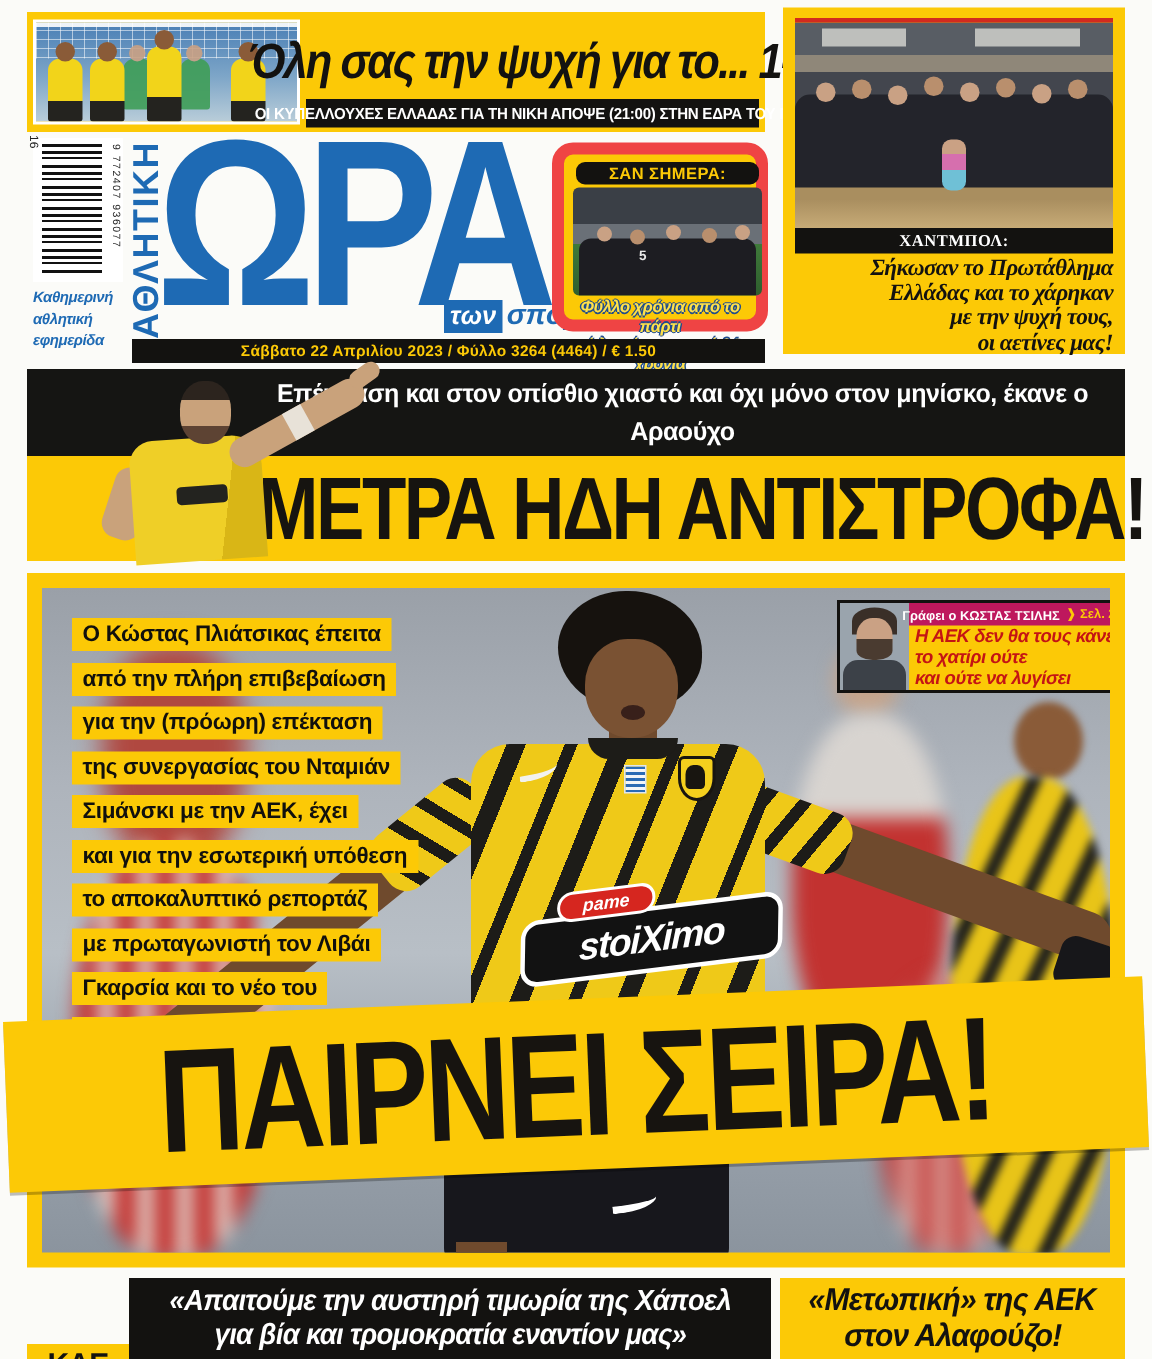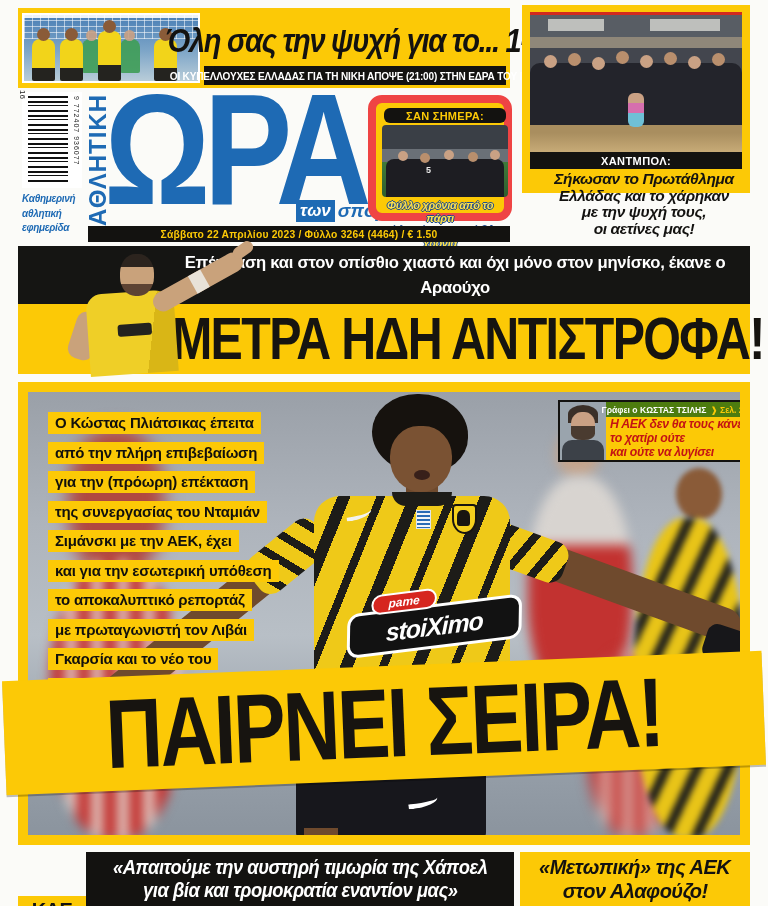--- a/index.html
+++ b/index.html
@@ -19,32 +19,32 @@
      background:linear-gradient(180deg,#f2d41a 0 68%,#24231f 68% 100%); }
   .vp:before { content:""; position:absolute; left:5px; top:-11px; width:13px; height:13px; border-radius:50%; background:#8a5b38; }
   .vg { position:absolute; width:20px; height:34px; border-radius:8px 8px 2px 2px; bottom:8px; background:#3f9e57; opacity:.9; }
   .vg:before { content:""; position:absolute; left:4px; top:-9px; width:11px; height:11px; border-radius:50%; background:#caa184; }
   .top-headline { position:absolute; left:186px; top:7px; width:302px; height:52px; display:flex; align-items:center; justify-content:center; }
   .top-headline span { font-size:33px; font-weight:800; font-style:italic; color:#131210; letter-spacing:-1.5px; white-space:nowrap; transform:scaleX(.88); }
   .top-substrip { position:absolute; left:186px; top:58px; width:302px; height:19px; background:#131210; display:flex; align-items:center; justify-content:center; }
   .top-substrip span { color:#fff; font-weight:700; font-size:10.6px; letter-spacing:-.2px; white-space:nowrap; transform:scaleX(.95); }
 
   
-  .hand-box { position:absolute; left:522px; top:5px; width:228px; height:188px; background:#fcc906; }
+  .hand-box { position:absolute; left:522px; top:5px; width:228px; height:231px; background:#fcc906;font-family:Liberation Serif, serif; }
   .hand-photo { position:absolute; left:8px; top:7px; width:212px; height:140px; border-top:3px solid #d22a1e; overflow:hidden;
      background:linear-gradient(180deg,#585d64 0 16%,#8f8779 16% 24%,#43464e 24% 68%,#a98e5f 68% 86%,#c7ab77 100%); }
   .hand-banner { position:absolute; top:4px; width:56px; height:12px; background:#d8d8d2; opacity:.8; }
   .hand-bodies { position:absolute; left:0; top:48px; width:100%; height:62px; background:#23242b; border-radius:10px 10px 0 0; }
   .hand-heads { position:absolute; left:14px; top:40px; width:13px; height:13px; border-radius:50%; background:#c9a184;
      box-shadow:24px -2px 0 #b98f6d, 48px 2px 0 #c9a184, 72px -4px 0 #b98f6d, 96px 0 0 #c9a184, 120px -3px 0 #b98f6d, 144px 1px 0 #c9a184, 168px -2px 0 #b98f6d; }
   .hand-child { position:absolute; left:98px; top:78px; width:16px; height:34px; border-radius:6px;
      background:linear-gradient(180deg,#caa184 0 28%,#d66fae 28% 60%,#6fc0d6 60%); }
   .hand-strip { position:absolute; left:8px; top:147px; width:212px; height:17px; background:#131210; display:flex; align-items:center; justify-content:center; }
   .hand-strip span { color:#fff; font-weight:700; font-size:11px; letter-spacing:.4px; }
-  .hand-text { position:absolute; left:12px; top:166px; width:220px; text-align:center; }
+  .hand-text { position:absolute; left:0; top:166px; width:220px; text-align:right; }
   .hand-text div { font-size:15.5px; font-weight:800; font-style:italic; color:#131210; line-height:16.5px; letter-spacing:-.4px; }
 
   
   .barcode-wrap { position:absolute; left:22px; top:92px; width:60px; height:96px; background:#fff; }
   .barcode { position:absolute; left:6px; top:4px; width:40px; height:88px;
      background:repeating-linear-gradient(180deg,#111 0 2px,#fff 2px 5px,#111 5px 7px,#fff 7px 9px,#111 9px 10px,#fff 10px 14px); }
   .barcode-num { position:absolute; right:2px; top:4px; writing-mode:vertical-rl; font-size:7px; color:#222; letter-spacing:1px; }
   .barcode-16 { position:absolute; left:-4px; top:-2px; font-size:8px; color:#222; transform:rotate(90deg); }
   .tagline { position:absolute; left:22px; top:192px; width:78px; color:#1e6ab4; font-weight:800; font-style:italic; font-size:10px; line-height:14.5px; letter-spacing:-.3px; }
   .athlitiki { position:absolute; left:84px; top:94px; height:132px; writing-mode:vertical-rl; transform:rotate(180deg);
@@ -140,21 +140,21 @@
   .lead { position:absolute; left:20px; top:20px; z-index:3; }
   .lead div { display:table; background:#fcc906; color:#11100d; font-weight:700; font-size:15px; letter-spacing:-.2px; padding:2px 7px 3px 7px; margin-bottom:7.5px; }
 
   
   .writer { position:absolute; left:530px; top:8px; width:188px; height:62px; z-index:3; background:#fcc906; border:2px solid #131210; }
   .w-photo { position:absolute; left:0; top:0; width:46px; height:58px; background:#9aa4ad; overflow:hidden; }
   .w-hair { position:absolute; left:8px; top:3px; width:30px; height:18px; background:#3a2f28; border-radius:50% 50% 0 0; }
   .w-face { position:absolute; left:11px; top:10px; width:24px; height:26px; background:#caa184; border-radius:45%; }
   .w-beard { position:absolute; left:11px; top:24px; width:24px; height:14px; background:#4a3b30; border-radius:0 0 45% 45%; }
   .w-body { position:absolute; left:2px; top:38px; width:42px; height:20px; background:#3c4148; border-radius:10px 10px 0 0; }
-  .w-strip { position:absolute; left:46px; top:0; width:138px; height:15px; background:#4d7c0f; display:flex; align-items:center; justify-content:center; gap:4px; }
+  .w-strip { position:absolute; left:46px; top:0; width:138px; height:15px; background:#be185d; display:flex; align-items:center; justify-content:center; gap:4px; }
   .w-byline { color:#fff; font-weight:700; font-size:8.6px; white-space:nowrap; }
   .w-page { color:#fcc906; font-weight:700; font-size:8.6px; white-space:nowrap; }
   .w-text { position:absolute; left:50px; top:16px; width:136px; }
   .w-text div { color:#c41414; font-weight:800; font-style:italic; font-size:12.3px; line-height:13.8px; letter-spacing:-.3px; }
 
   
   .pairnei { position:absolute; left:4px; top:666px; width:760px; height:114px; background:#fcc906; z-index:7; transform:rotate(-2.3deg);
      display:flex; align-items:center; justify-content:center; box-shadow:0 2px 0 rgba(0,0,0,.25); }
   .pairnei span { font-size:98px; font-weight:800; color:#171410; letter-spacing:-3px; white-space:nowrap; transform:scaleX(.8); }
 

